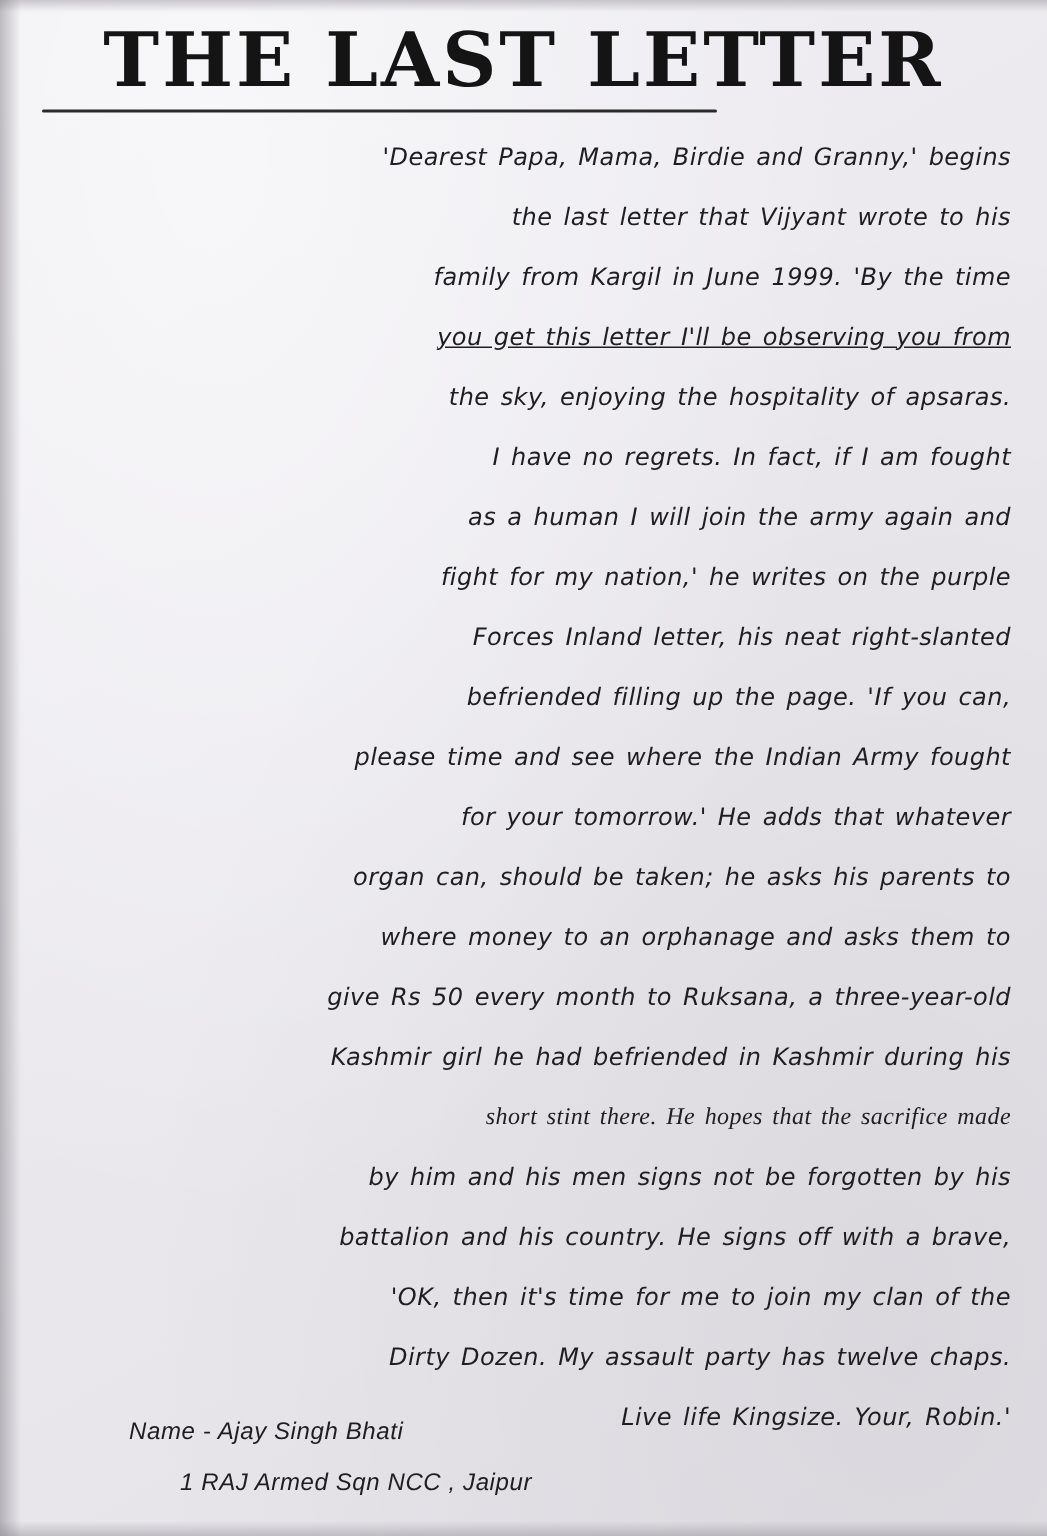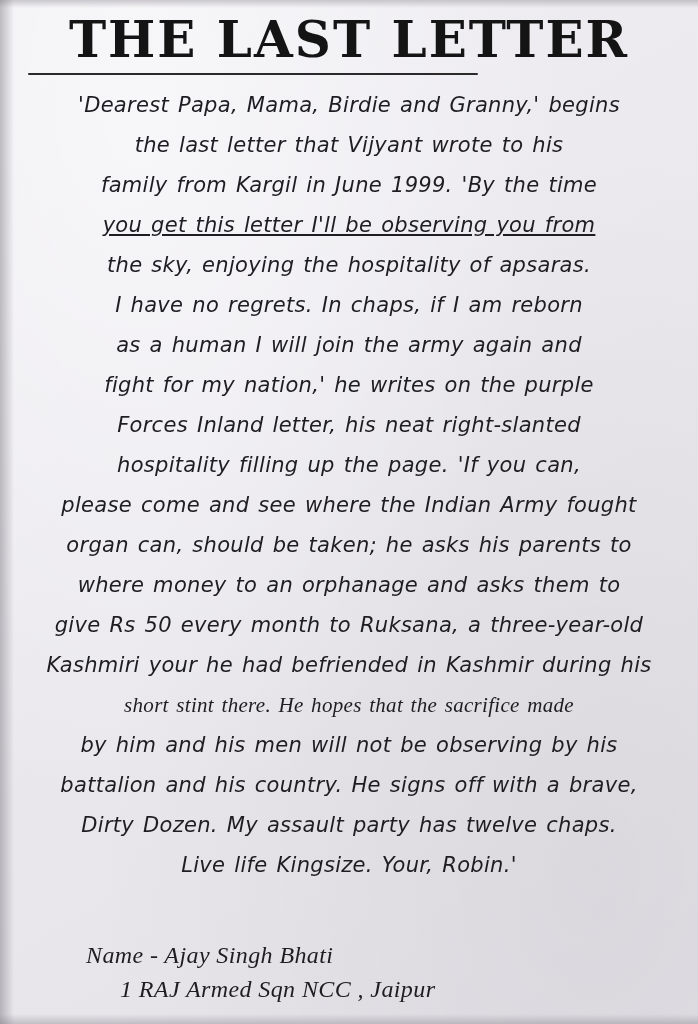--- a/index.html
+++ b/index.html
@@ -71,45 +71,45 @@
     background: #2a2a2a;
     margin: 6px 30px 0 28px;
     width: 450px;
     border-radius: 1px;
   }
 
   .body-text {
     position: relative;
     margin: 10px 24px 0 24px;
     font-family: "DejaVu Sans", sans-serif;
-    font-size: 21px;
+    font-size: 16px;
     line-height: 40px;
     color: #1d1d22;
     font-style: italic;
     letter-spacing: 0.3px;
     word-spacing: 2px;
-    text-align: center;
+    text-align: right;
   }
   .body-text .line {
     display: block;
     white-space: nowrap;
     transform-origin: left center;
   }
   
   .body-text .line:nth-child(3n+1) { transform: rotate(-0.25deg); }
   .body-text .line:nth-child(3n+2) { transform: rotate(0.18deg); }
   .body-text .line:nth-child(3n+3) { transform: rotate(-0.1deg); }
 
   .signature-block {
     position: absolute;
     left: 86px;
     bottom: 18px;
-    font-family: Liberation Serif, serif;
+    font-family: Liberation Sans, sans-serif;
     font-style: italic;
-    font-size: 24px;
+    font-size: 16px;
     line-height: 34px;
     color: #1d1d22;
     letter-spacing: 0.4px;
   }
   .signature-block .sig-line2 {
     display: block;
     margin-left: 34px;
   }
 </style>
 </head>
@@ -124,33 +124,35 @@
     <span>THE LAST LETTER</span>
   </div>
   <div class="title-rule"></div>
 
   <div class="body-text">
     <span class="line" style="transform: scaleX(1);">'Dearest Papa, Mama, Birdie and Granny,' begins</span>
     <span class="line" style="transform: scaleX(1);">the last letter that Vijyant wrote to his</span>
     <span class="line" style="transform: scaleX(1);">family from Kargil in June 1999. 'By the time</span>
     <span class="line" style="transform: scaleX(1); text-decoration: underline;">you get this letter I'll be observing you from</span>
     <span class="line" style="transform: scaleX(1); font-style: italic;">the sky, enjoying the hospitality of apsaras.</span>
-    <span class="line" style="transform: scaleX(1);">I have no regrets. In chaps, if I am reborn</span>
+    <span class="line" style="transform: scaleX(1);">I have no regrets. In fact, if I am fought</span>
     <span class="line" style="transform: scaleX(1);">as a human I will join the army again and</span>
     <span class="line" style="transform: scaleX(1);">fight for my nation,' he writes on the purple</span>
     <span class="line" style="transform: scaleX(1);">Forces Inland letter, his neat right-slanted</span>
-    <span class="line" style="transform: scaleX(1);">hospitality filling up the page. 'If you can,</span>
-    <span class="line" style="transform: scaleX(1);">please come and see where the Indian Army fought</span>
+    <span class="line" style="transform: scaleX(1);">befriended filling up the page. 'If you can,</span>
+    <span class="line" style="transform: scaleX(1);">please time and see where the Indian Army fought</span>
+    <span class="line" style="transform: scaleX(1);">for your tomorrow.' He adds that whatever</span>
     <span class="line" style="transform: scaleX(1);">organ can, should be taken; he asks his parents to</span>
     <span class="line" style="transform: scaleX(1);">where money to an orphanage and asks them to</span>
     <span class="line" style="transform: scaleX(1);">give Rs 50 every month to Ruksana, a three-year-old</span>
-    <span class="line" style="transform: scaleX(1);">Kashmiri your he had befriended in Kashmir during his</span>
+    <span class="line" style="transform: scaleX(1);">Kashmir girl he had befriended in Kashmir during his</span>
     <span class="line" style="transform: scaleX(1); font-family: Liberation Serif, serif;">short stint there. He hopes that the sacrifice made</span>
-    <span class="line" style="transform: scaleX(1);">by him and his men will not be observing by his</span>
+    <span class="line" style="transform: scaleX(1);">by him and his men signs not be forgotten by his</span>
     <span class="line" style="transform: scaleX(1); font-style: italic;">battalion and his country. He signs off with a brave,</span>
+    <span class="line" style="transform: scaleX(1);">'OK, then it's time for me to join my clan of the</span>
     <span class="line" style="transform: scaleX(1);">Dirty Dozen. My assault party has twelve chaps.</span>
     <span class="line" style="transform: scaleX(1);">Live life Kingsize. Your, Robin.'</span>
   </div>
 
   <div class="signature-block">
     <span class="sig-line1">Name - Ajay Singh Bhati</span>
     <span class="sig-line2">1 RAJ Armed Sqn NCC , Jaipur</span>
   </div>
 </div>
 

